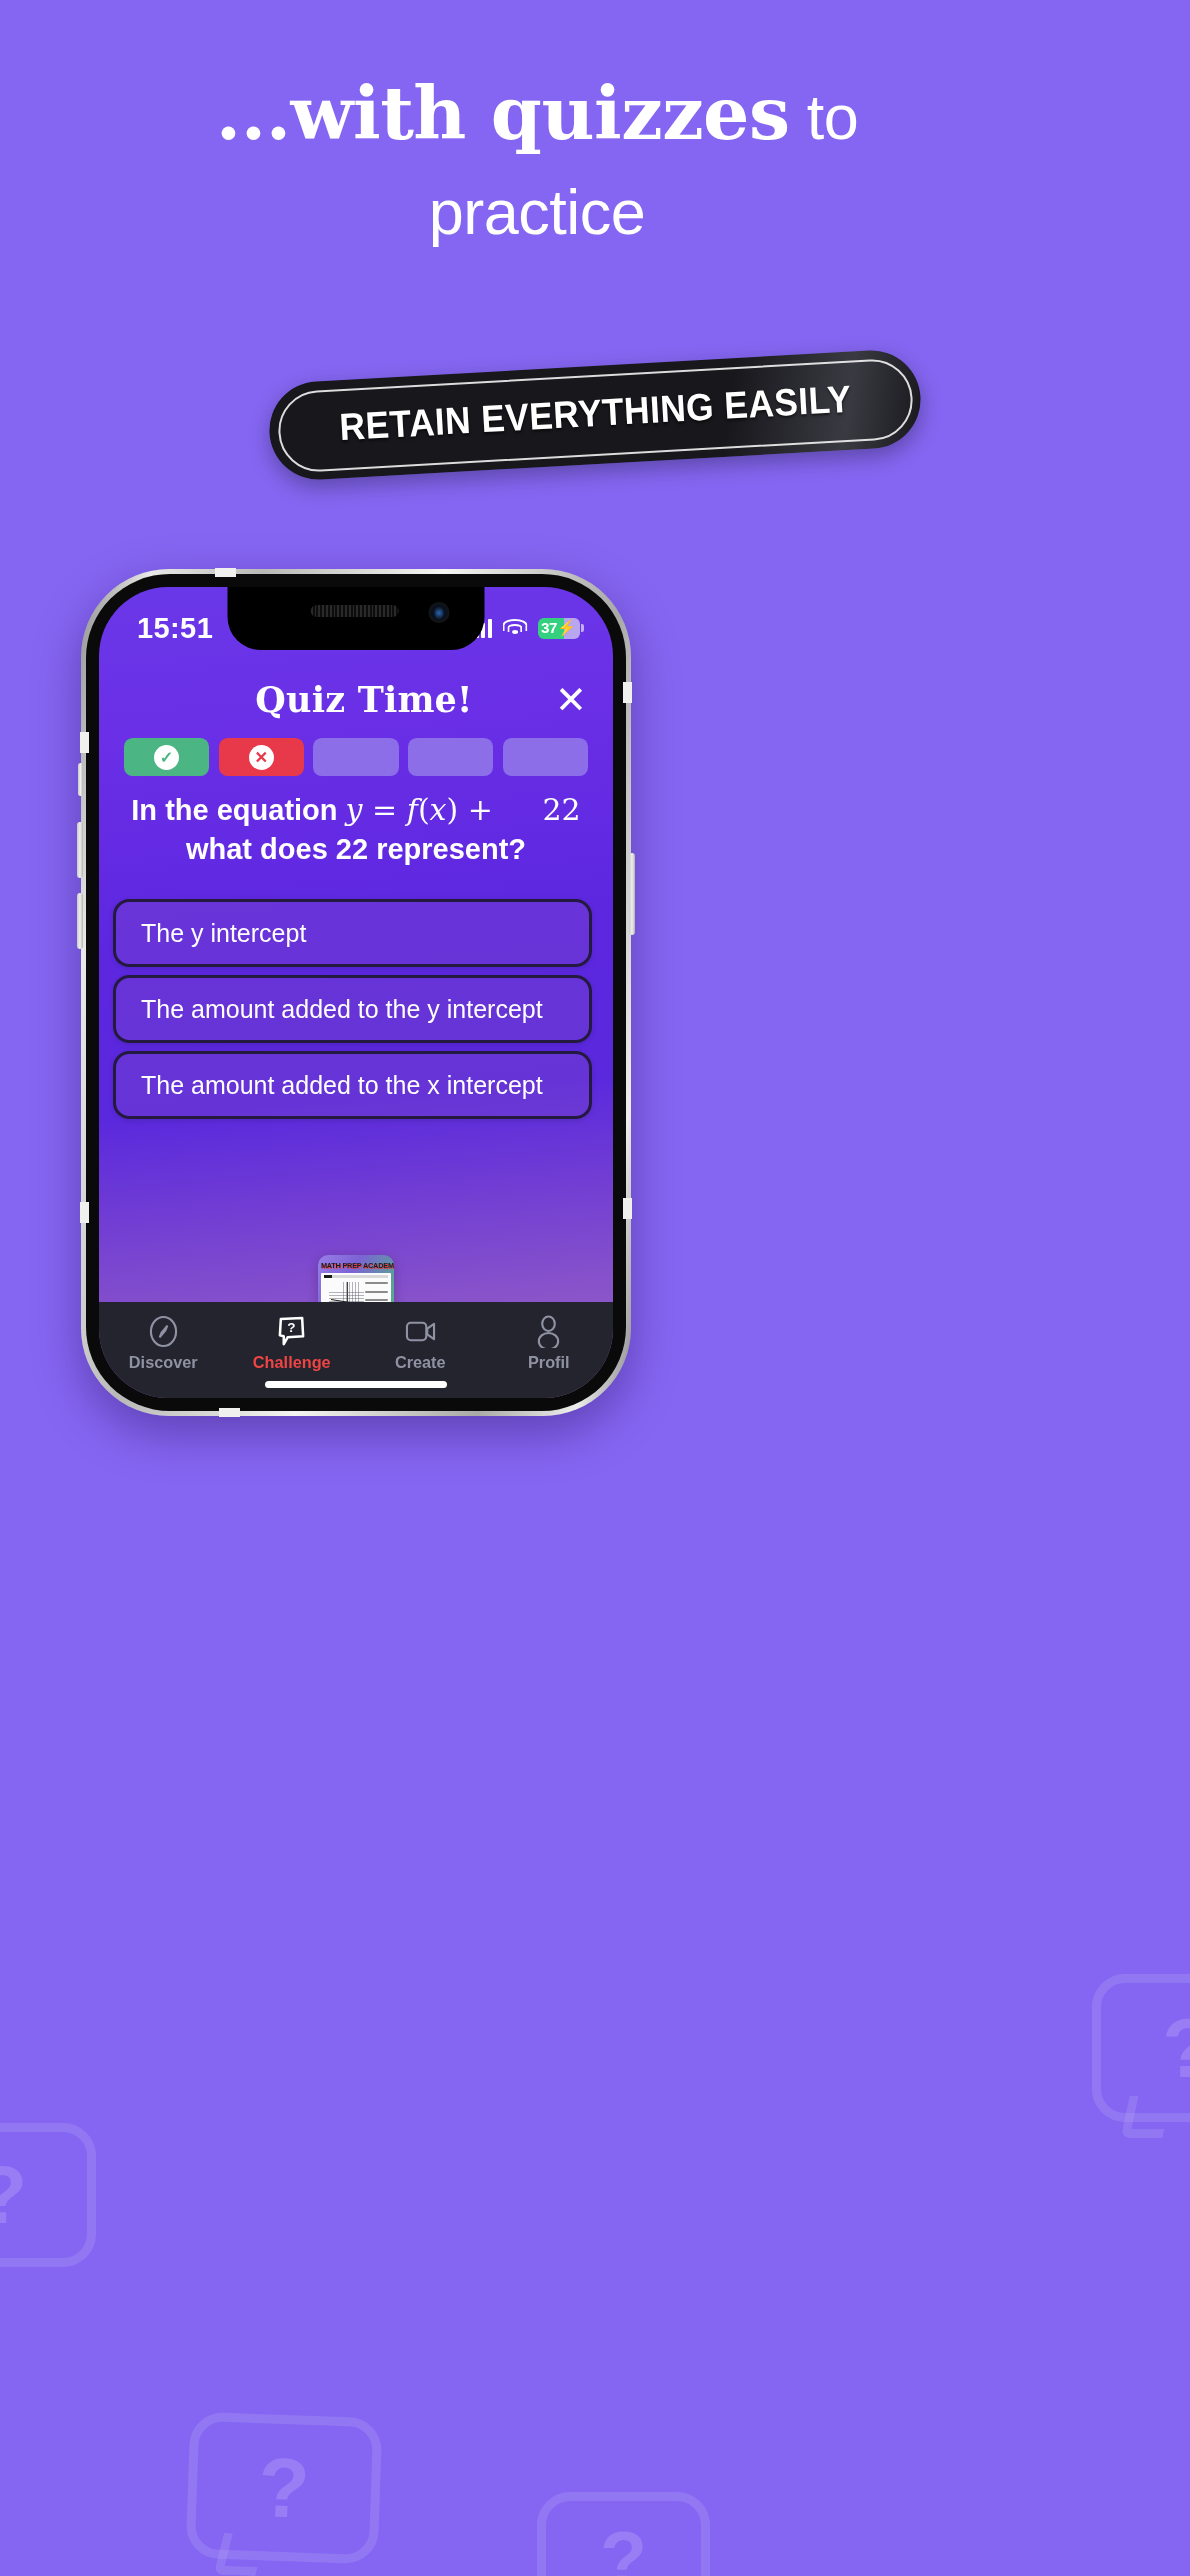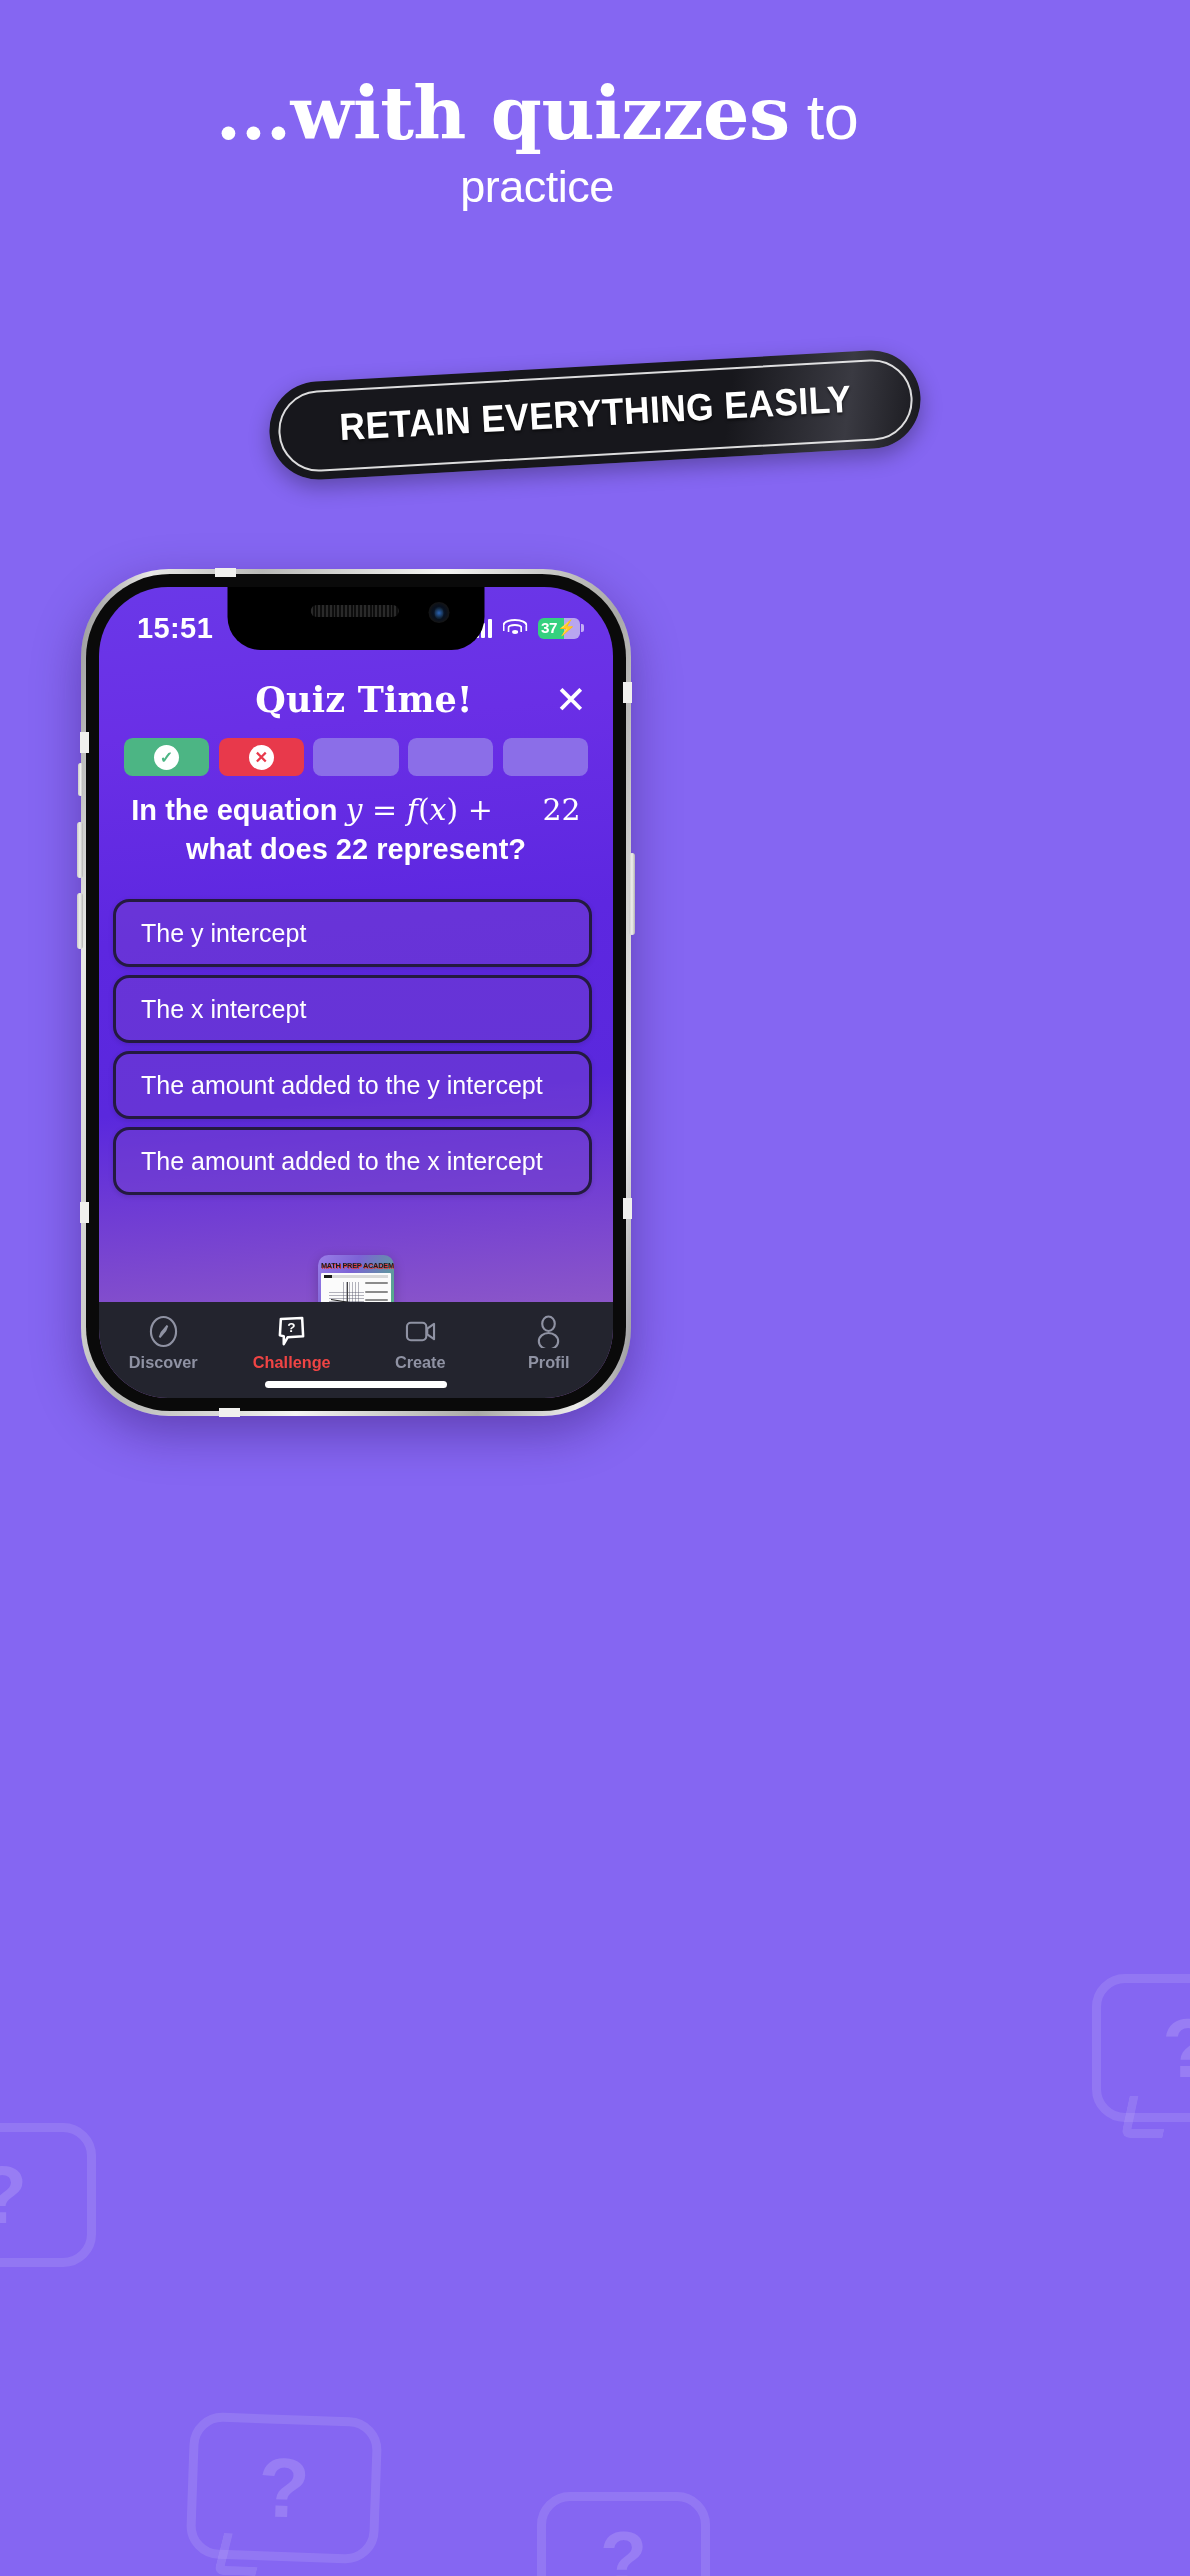--- a/index.html
+++ b/index.html
@@ -43,21 +43,21 @@
   .headline{
     position:absolute; top:77px; left:0; width:1074px;
     text-align:center; color:#fff;
     font-size:65px; line-height:1.0; letter-spacing:-0.5px;
   }
   .headline .serif{
     font-family:"DejaVu Serif", serif;
     font-weight:bold; font-size:73px;
   }
   .headline .sans{ font-weight:400; font-size:63px; }
-  .headline .l2{ display:block; margin-top:14px; font-weight:400; font-size:45px; }
+  .headline .l2{ display:block; margin-top:31px; font-weight:400; font-size:63px; }
 
   
   .badge-wrap{
     position:absolute; top:366px; left:0; width:1190px;
     display:flex; justify-content:center;
   }
   .badge{
     transform:rotate(-3.2deg);
     background:linear-gradient(100deg,#17171c 0%,#17171c 70%,#3a3a42 88%,#17171c 100%);
     border-radius:58px;
@@ -405,23 +405,20 @@
       <div class="pill"></div>
     </div>
 
     <div class="question"><span>In the equation </span><span class="math"><span>y</span> <span class="op">=</span> <span>f</span><span class="op">(</span><span>x</span><span class="op">)</span> <span class="op">+</span> <span class="num">22</span></span><span> what does 22 represent?</span></div>
 
     <div class="answers">
       <div class="answer">
           <span>The y intercept</span>
         </div>
       <div class="answer">
-          <span>The x intercept</span>
-        </div>
-      <div class="answer">
           <span>The amount added to the y intercept</span>
         </div>
       <div class="answer">
           <span>The amount added to the x intercept</span>
         </div>
     </div>
 
     <div class="videothumb">
       <div class="vt-title">MATH PREP ACADEMY</div>
       <div class="vt-sheet">

